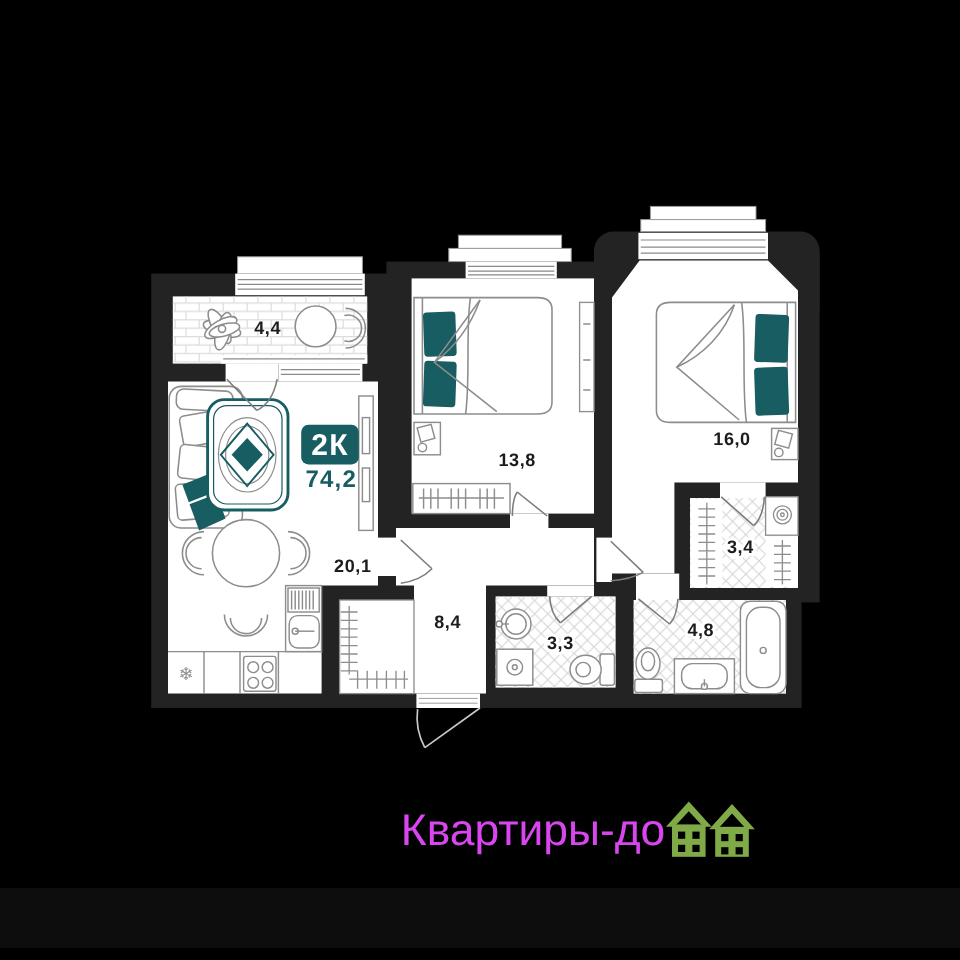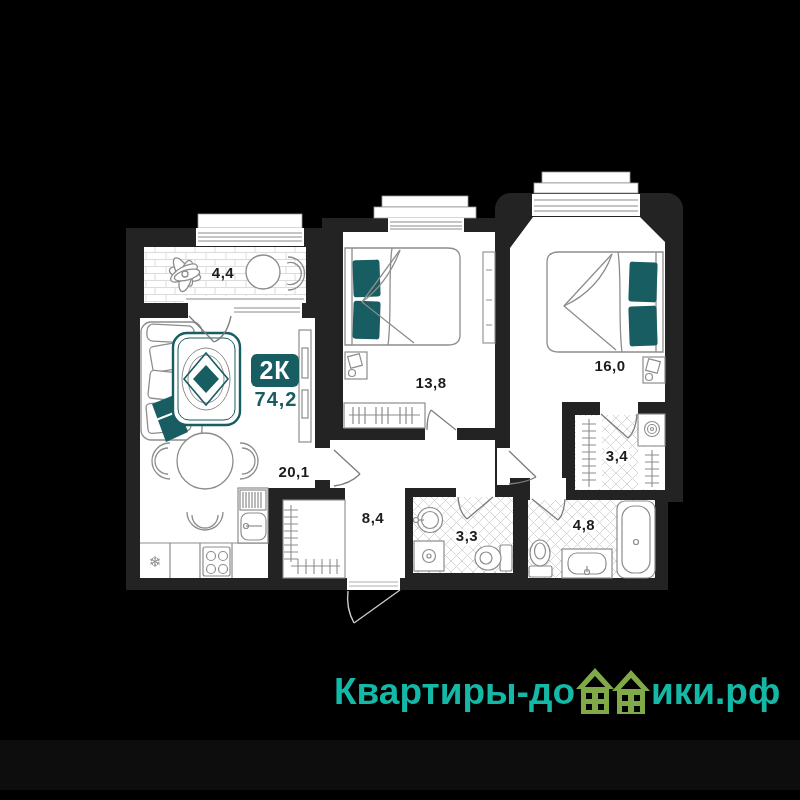--- a/index.html
+++ b/index.html
@@ -4,21 +4,21 @@
 <style>
   html,body{margin:0;padding:0;background:#000;}
   .stage{position:relative;width:800px;height:800px;background:#000;overflow:hidden;
          font-family:"Liberation Sans", sans-serif;}
   .plan-svg{position:absolute;left:0;top:0;}
   .room-label{font-family:"Liberation Sans", sans-serif;font-weight:bold;font-size:15px;fill:#1c1c1c;letter-spacing:.5px;}
   .halo{stroke:#ffffff;stroke-width:5px;paint-order:stroke;}
   .badge-text{font-family:"Liberation Sans", sans-serif;font-weight:bold;font-size:25px;fill:#ffffff;letter-spacing:1px;}
   .total-text{font-family:"Liberation Sans", sans-serif;font-weight:bold;font-size:20px;fill:#175d61;letter-spacing:1px;}
   .watermark{position:absolute;left:334px;top:664px;height:56px;display:flex;align-items:center;
-             color:#14b8a6;font-weight:bold;font-size:37px;letter-spacing:0;white-space:nowrap;}
+             color:#d946ef;font-weight:normal;font-size:37px;letter-spacing:0;white-space:nowrap;}
   .watermark .houses{margin:0 -1px 4px -1px;}
   .bottom-band{position:absolute;left:0;top:740px;width:800px;height:50px;background:#0d0d0d;}
 </style>
 </head>
 <body>
 
 <div class="stage">
 <div class="bottom-band"></div>
 
 <svg class="plan-svg" width="800" height="800" viewBox="0 0 800 800">
@@ -346,15 +346,14 @@
       <polygon points="38,28 57,7 76,28 69,28 57,15 45,28"></polygon>
       <rect x="43" y="26" width="28" height="25"></rect>
       <g fill="#000000">
         <rect x="48" y="32" width="6" height="6"></rect>
             <rect x="60" y="32" width="6" height="6"></rect>
         <rect x="48" y="43" width="6" height="6"></rect>
             <rect x="60" y="43" width="6" height="6"></rect>
       </g>
     </g>
   </svg>
-  <span>ики.рф</span>
 </div>
 </div>
 
 </body></html>

